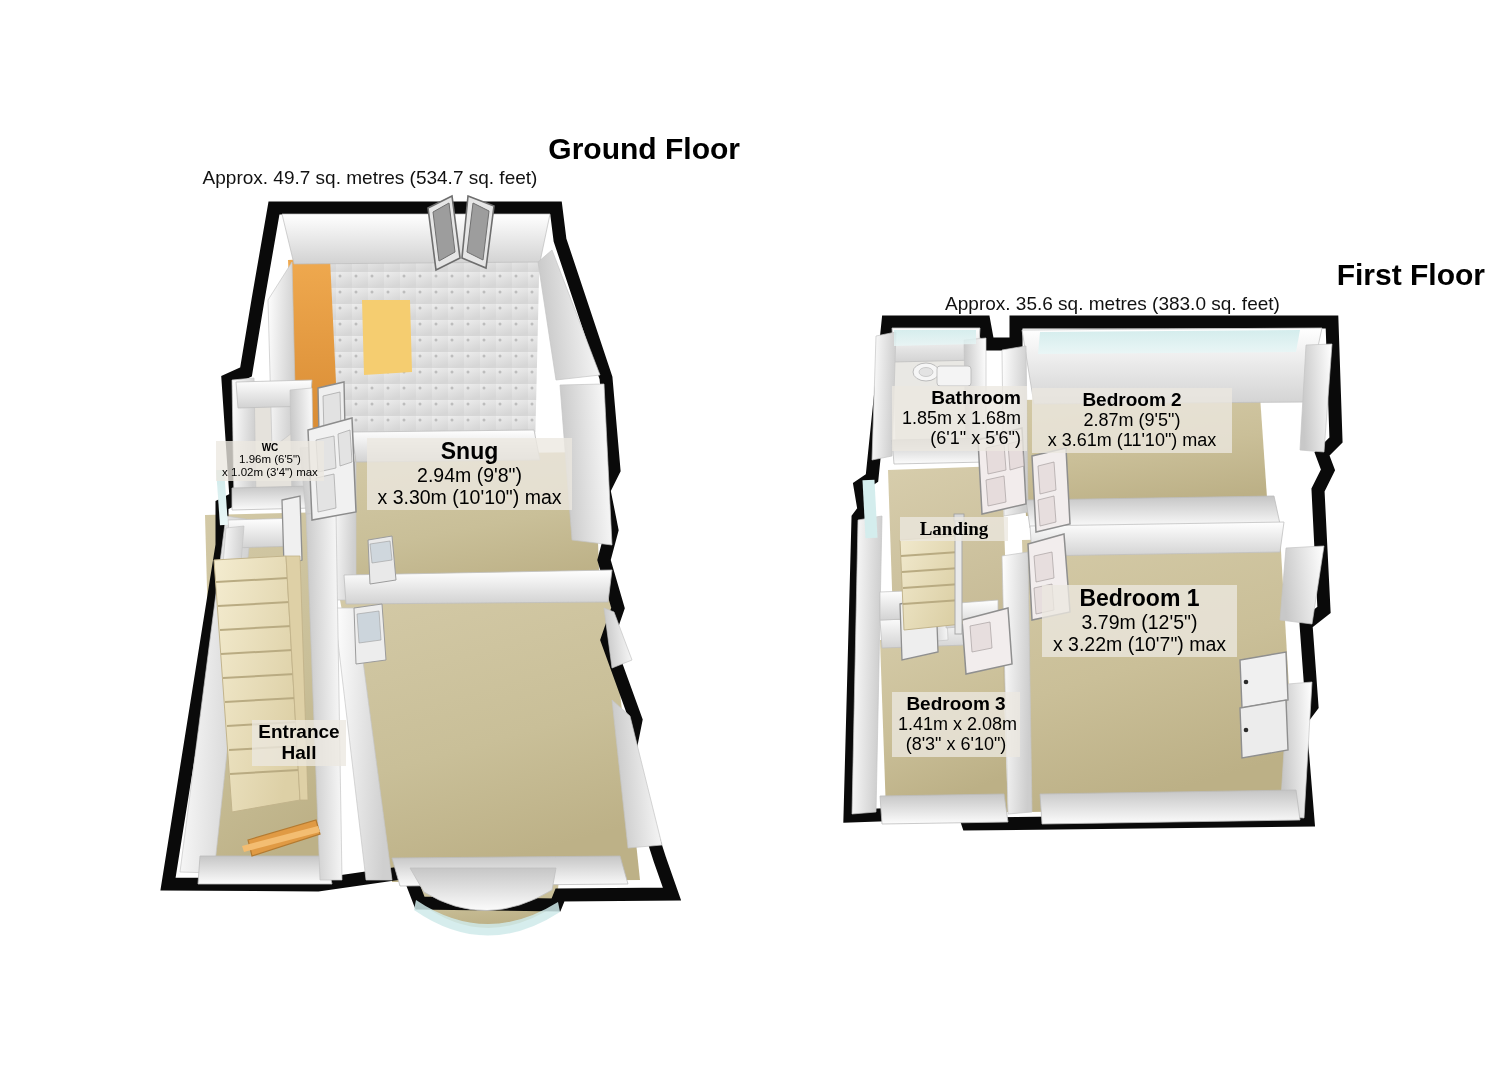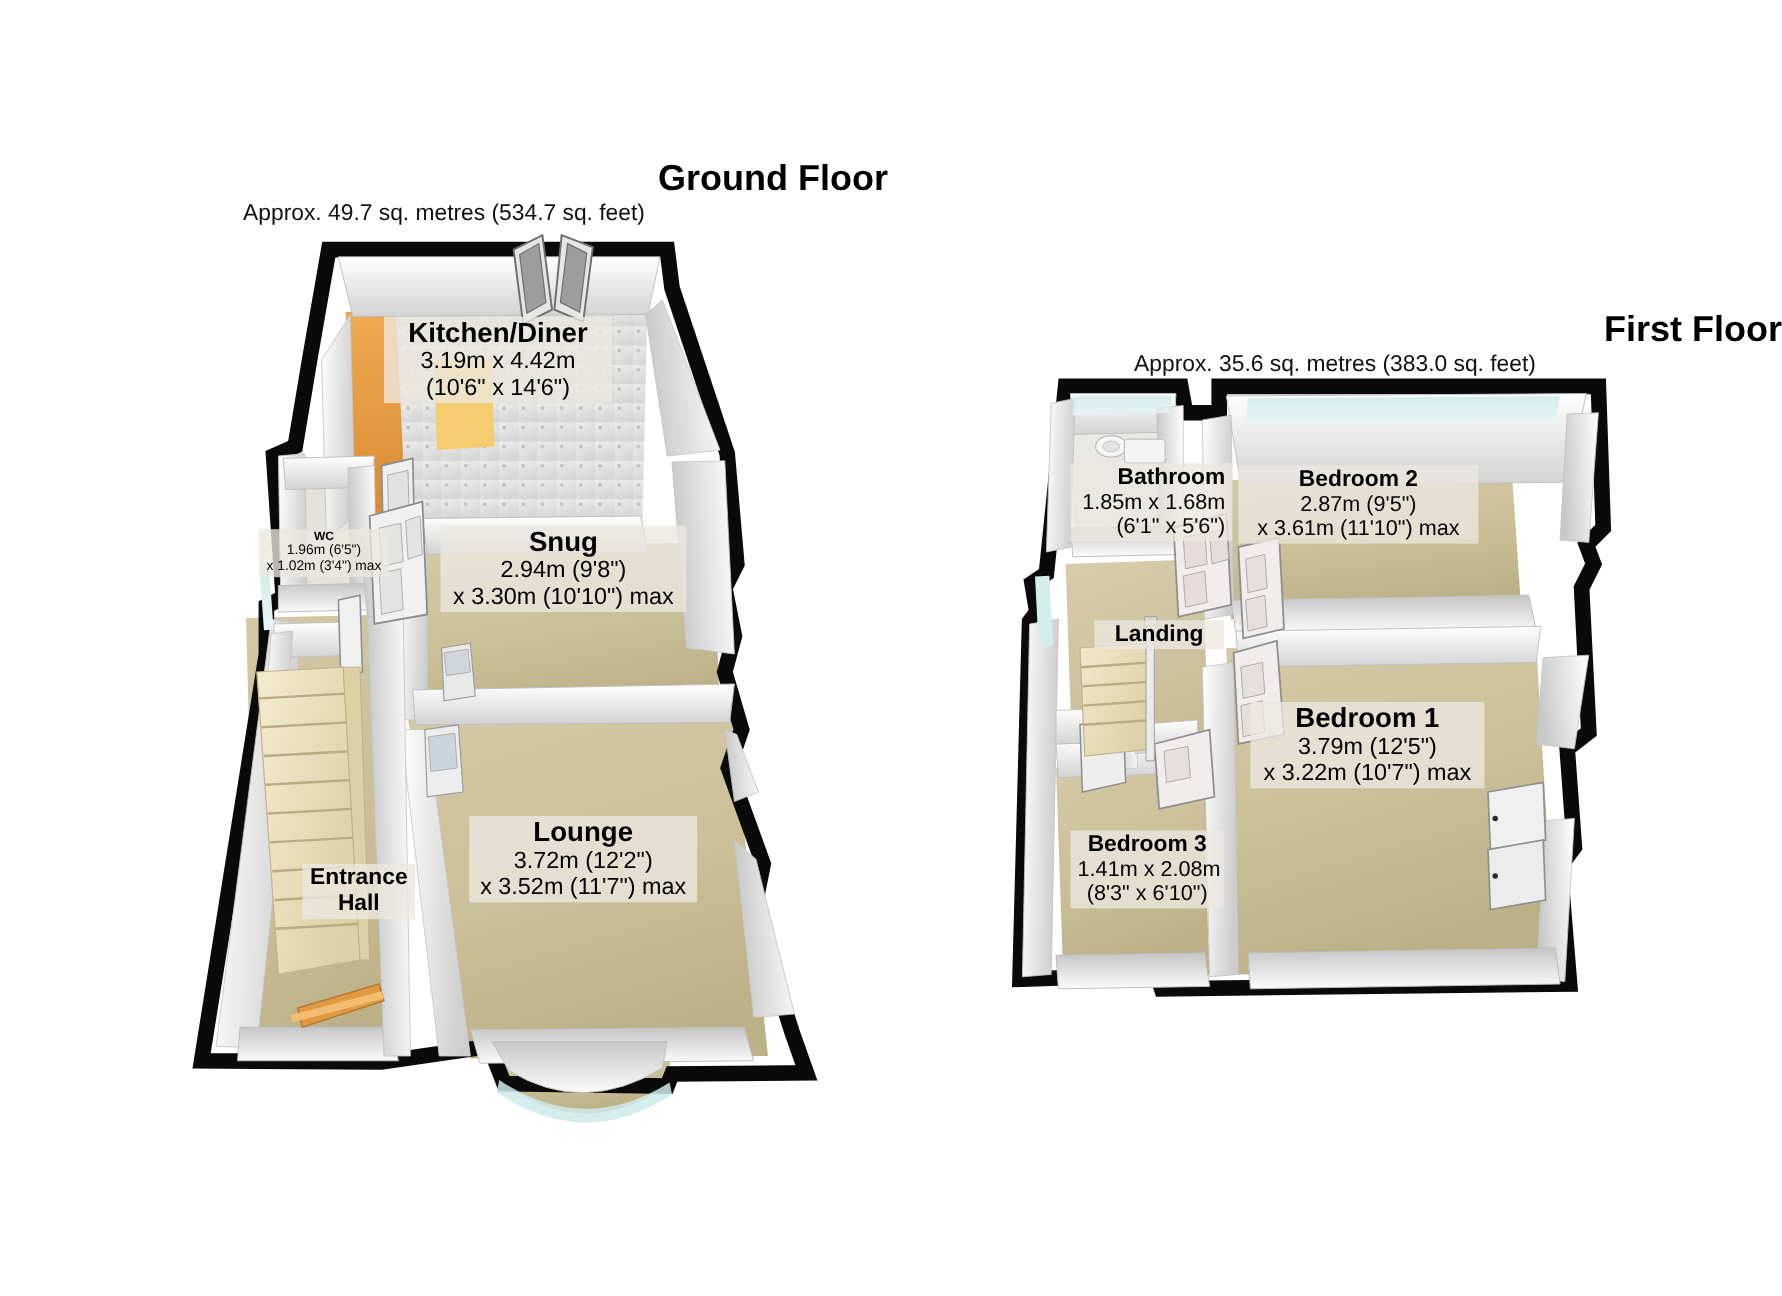--- a/index.html
+++ b/index.html
@@ -241,37 +241,27 @@
         <line x1="227" y1="726" x2="297" y2="722"></line>
         <line x1="229" y1="750" x2="298" y2="746"></line>
         <line x1="230" y1="774" x2="299" y2="770"></line>
       </g>
 
       <polygon points="286,556 300,556 308,800 300,800" fill="#ded0a6" stroke="#c0b189" stroke-width="0.8"></polygon>
     </g>
 
   </svg>
 
-  <div class="room-label rl-big" style="left:320px; top:264px; width:190px;">
-    <span class="rl-name">Kitchen/Diner</span>
-    <span class="rl-dim">3.19m x 4.42m</span>
-    <span class="rl-dim">(10'6" x 14'6")</span>
-  </div>
 
   <div class="room-label rl-big" style="left:367px; top:438px; width:205px;">
     <span class="rl-name">Snug</span>
     <span class="rl-dim">2.94m (9'8")</span>
     <span class="rl-dim">x 3.30m (10'10") max</span>
   </div>
 
-  <div class="room-label rl-big" style="left:391px; top:680px; width:190px;">
-    <span class="rl-name">Lounge</span>
-    <span class="rl-dim">3.72m (12'2")</span>
-    <span class="rl-dim">x 3.52m (11'7") max</span>
-  </div>
 
   <div class="room-label rl-sm" style="left:216px; top:441px; width:108px;">
     <span class="rl-name">WC</span>
     <span class="rl-dim">1.96m (6'5")</span>
     <span class="rl-dim">x 1.02m (3'4") max</span>
   </div>
 
   <div class="room-label rl-mid" style="left:252px; top:720px; width:94px;">
     <span class="rl-name">Entrance</span>
     <span class="rl-name">Hall</span>
@@ -449,16 +439,16 @@
     <span class="rl-dim">3.79m (12'5")</span>
     <span class="rl-dim">x 3.22m (10'7") max</span>
   </div>
 
   <div class="room-label rl-mid" style="left:152px; top:692px; width:128px;">
     <span class="rl-name">Bedroom 3</span>
     <span class="rl-dim">1.41m x 2.08m</span>
     <span class="rl-dim">(8'3" x 6'10")</span>
   </div>
 
-  <div class="room-label rl-mid" style="left:172px; top:517px; width:108px;">
+  <div class="room-label rl-mid" style="left:160px; top:517px; width:108px;font-family:Liberation Serif, serif;">
     <span class="rl-name">Landing</span>
   </div>
 </div>
 
 </body></html>

